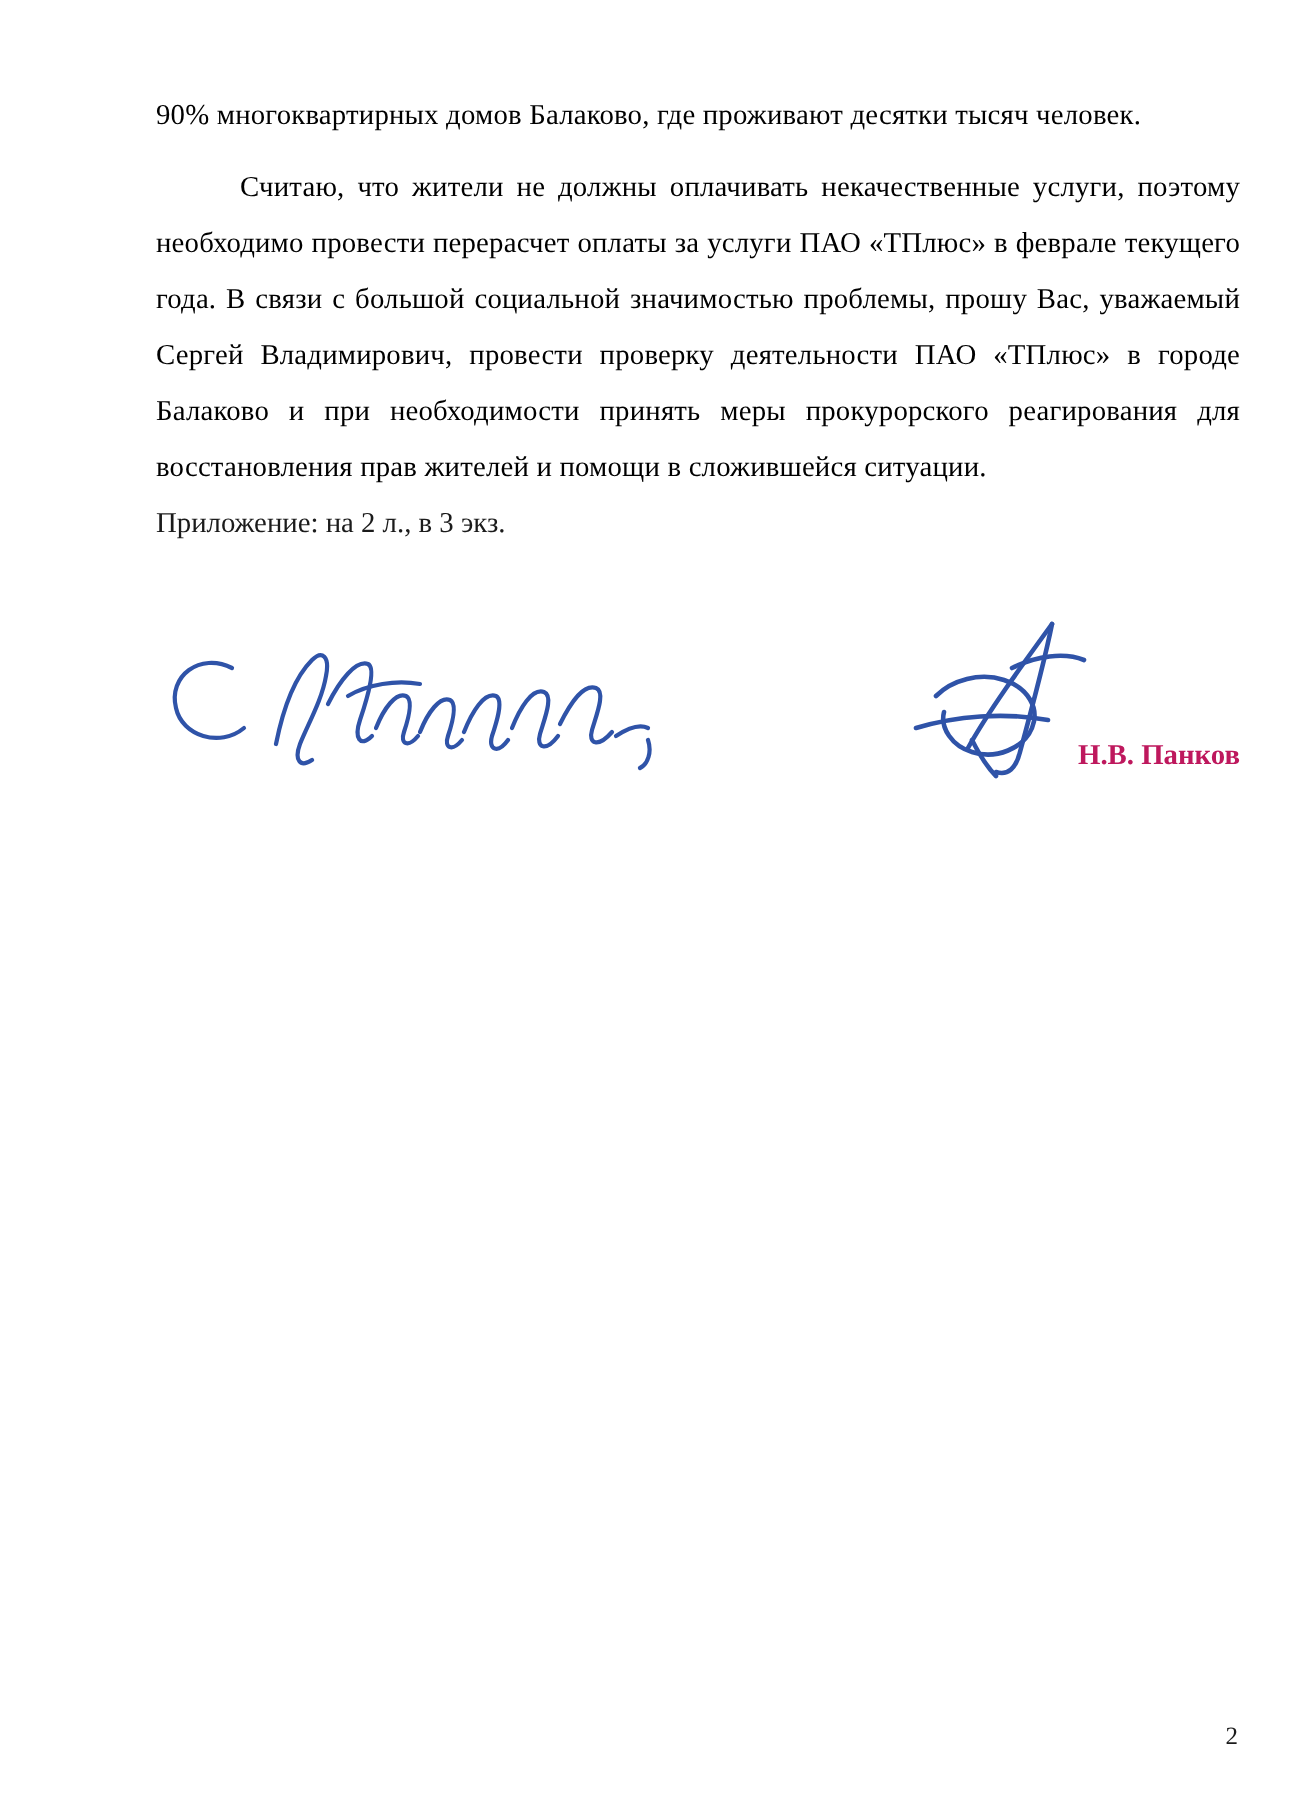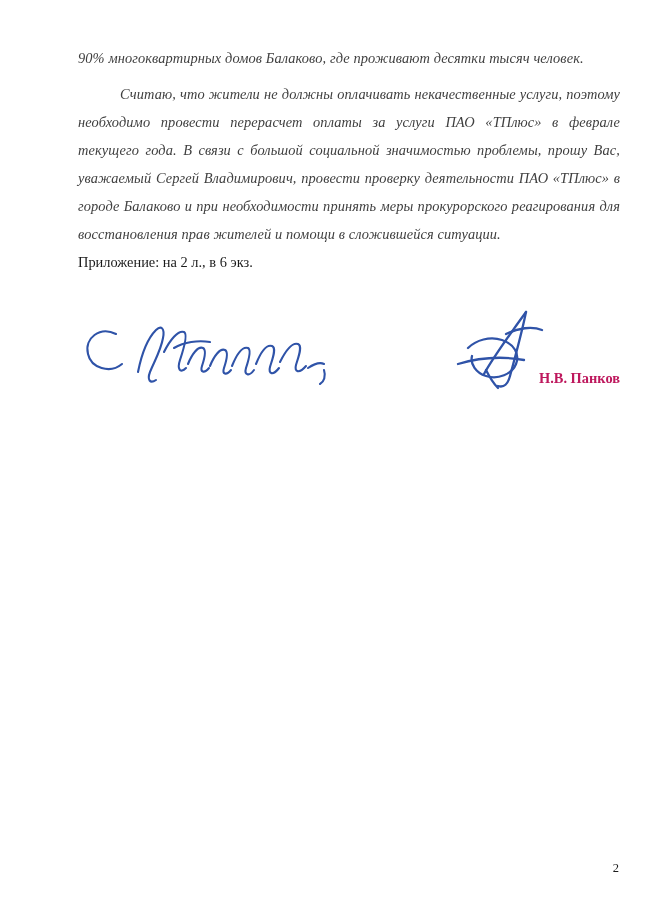--- a/index.html
+++ b/index.html
@@ -27,23 +27,22 @@
     left: 78px;
     top: 44px;
     width: 542px;
   }
   p.para {
     margin: 0 0 0 0;
     font-size: 14.4px;
     line-height: 28px;
     text-align: justify;
     text-justify: inter-word;
-    color: #404040;
+    color: #000000;
     letter-spacing: 0.1px;
-    font-style: italic;
   }
   p.para.indent {
     text-indent: 42px;
   }
   .spacer-sm { height: 8px; }
   .attachment {
     margin: 0;
     font-size: 14.4px;
     line-height: 28px;
     text-align: left;
@@ -94,21 +93,21 @@
 <div class="page">
 
   <div class="content">
 
     <p class="para">90% многоквартирных домов Балаково, где проживают десятки тысяч человек.</p>
 
     <div class="spacer-sm"></div>
 
     <p class="para indent">Считаю, что жители не должны оплачивать некачественные услуги, поэтому необходимо провести перерасчет оплаты за услуги ПАО «ТПлюс» в феврале текущего года. В связи с большой социальной значимостью проблемы, прошу Вас, уважаемый Сергей Владимирович, провести проверку деятельности ПАО «ТПлюс» в городе Балаково и при необходимости принять меры прокурорского реагирования для восстановления прав жителей и помощи в сложившейся ситуации.</p>
 
-    <p class="attachment">Приложение: на 2 л., в 6 экз.</p>
+    <p class="attachment">Приложение: на 2 л., в 3 экз.</p>
   </div>
 
   <div class="sig-area">
 
     <svg class="sig-hand" viewBox="0 0 270 80" aria-hidden="true">
       <g fill="none" stroke="#2f53a8" stroke-width="2.1" stroke-linecap="round" stroke-linejoin="round">
         <path d="M38 16 C22 8, 6 20, 10 36 C13 50, 32 56, 44 46"></path>
         <path d="M60 54 C64 34, 70 20, 78 12 C83 7, 87 10, 85 20 C83 32, 76 44, 72 54 C69 62, 72 66, 78 62"></path>
         <path d="M86 34 C92 22, 100 12, 106 14 C110 16, 106 30, 102 42 C99 51, 102 56, 108 50"></path>
         <path d="M110 46 C114 36, 120 28, 125 30 C129 32, 126 42, 124 48 C122 54, 126 56, 131 50"></path>

